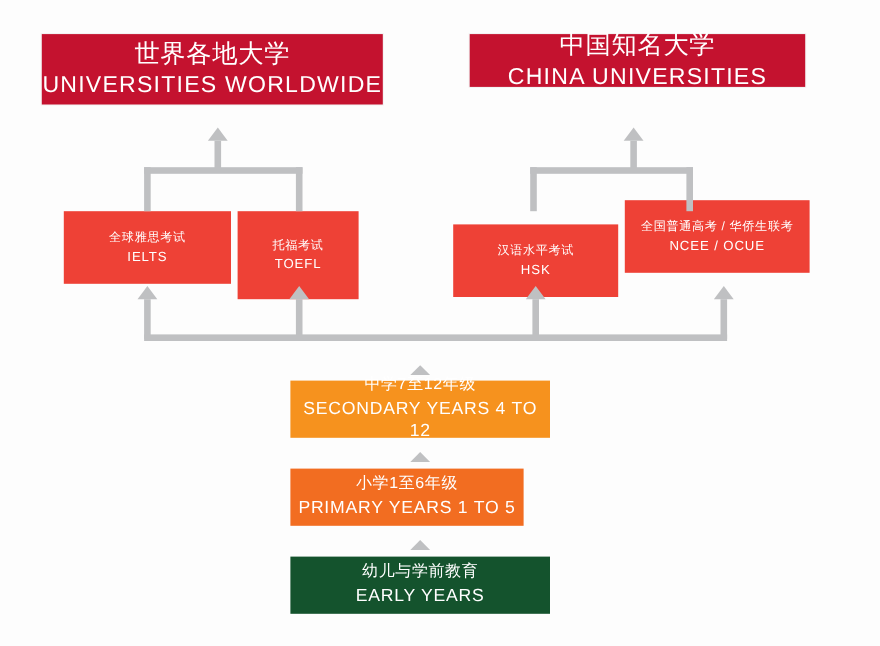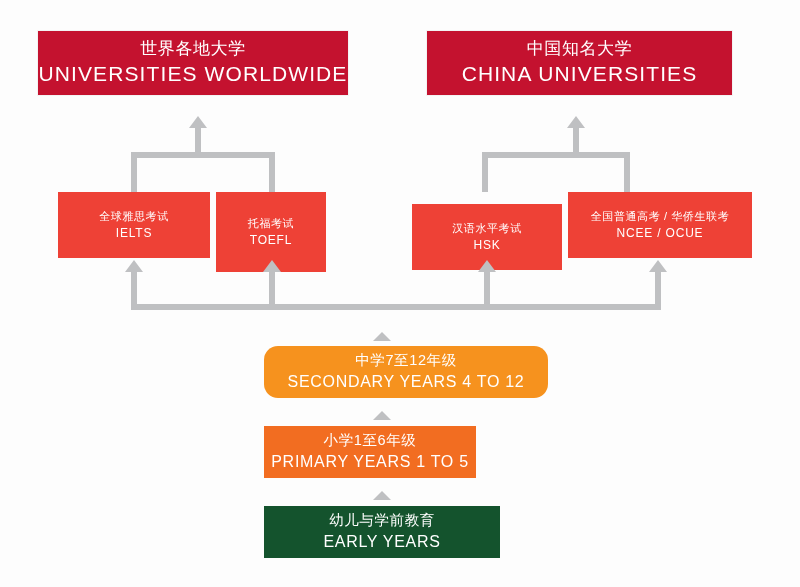--- a/index.html
+++ b/index.html
@@ -44,43 +44,43 @@
     font-size: 16px;
     letter-spacing: 0.7px;
     font-weight: 400;
   }
 
   
   .univ {
     background: #C4122F;
     box-shadow: 0 0 0 1px rgba(0,0,0,0.04);
   }
-  .univ .cn { font-size: 17px; margin-bottom: 2px; }
+  .univ .cn { font-size: 23px; margin-bottom: 2px; }
   .univ .en { font-size: 21px; letter-spacing: 1.1px; }
 
   #univ-worldwide { left: 38px;  top: 31px;  width: 310px; height: 64px; }
-  #univ-china     { left: 427px; top: 31px;  width: 305px; height: 64px; }
+  #univ-china     { left: 427px; top: 31px;  width: 305px; height: 48px; }
 
   
   .exam {
     background: #EE4136;
   }
   .exam .cn { font-size: 11px; margin-bottom: 3px; }
   .exam .en { font-size: 12px; letter-spacing: 0.8px; }
 
   #exam-ielts { left: 58px;  top: 192px; width: 152px; height: 66px; }
   #exam-toefl { left: 216px; top: 192px; width: 110px; height: 80px; }
   #exam-hsk   { left: 412px; top: 192px; width: 150px; height: 66px; margin-top: 12px; }
-  #exam-ncee  { left: 568px; top: 192px; width: 184px; height: 66px; align-items: center; }
+  #exam-ncee  { left: 568px; top: 182px; width: 168px; height: 66px; align-items: center; }
 
   
   .stagebox .cn { font-size: 14.5px; margin-bottom: 2px; }
   .stagebox .en { font-size: 16px; letter-spacing: 0.7px; }
 
-  #stage-secondary { left: 264px; top: 346px; width: 284px; height: 52px; background: #F6921E; border-radius: 14px; }
+  #stage-secondary { left: 264px; top: 346px; width: 236px; height: 52px; background: #F6921E; }
   #stage-primary   { left: 264px; top: 426px; width: 212px; height: 52px; background: #F26D21; }
   #stage-early     { left: 264px; top: 506px; width: 236px; height: 52px; background: #14532d; }
 
   
   .ln {
     position: absolute;
     background: #BFC0C2;
   }
   .arrow-up {
     position: absolute;

